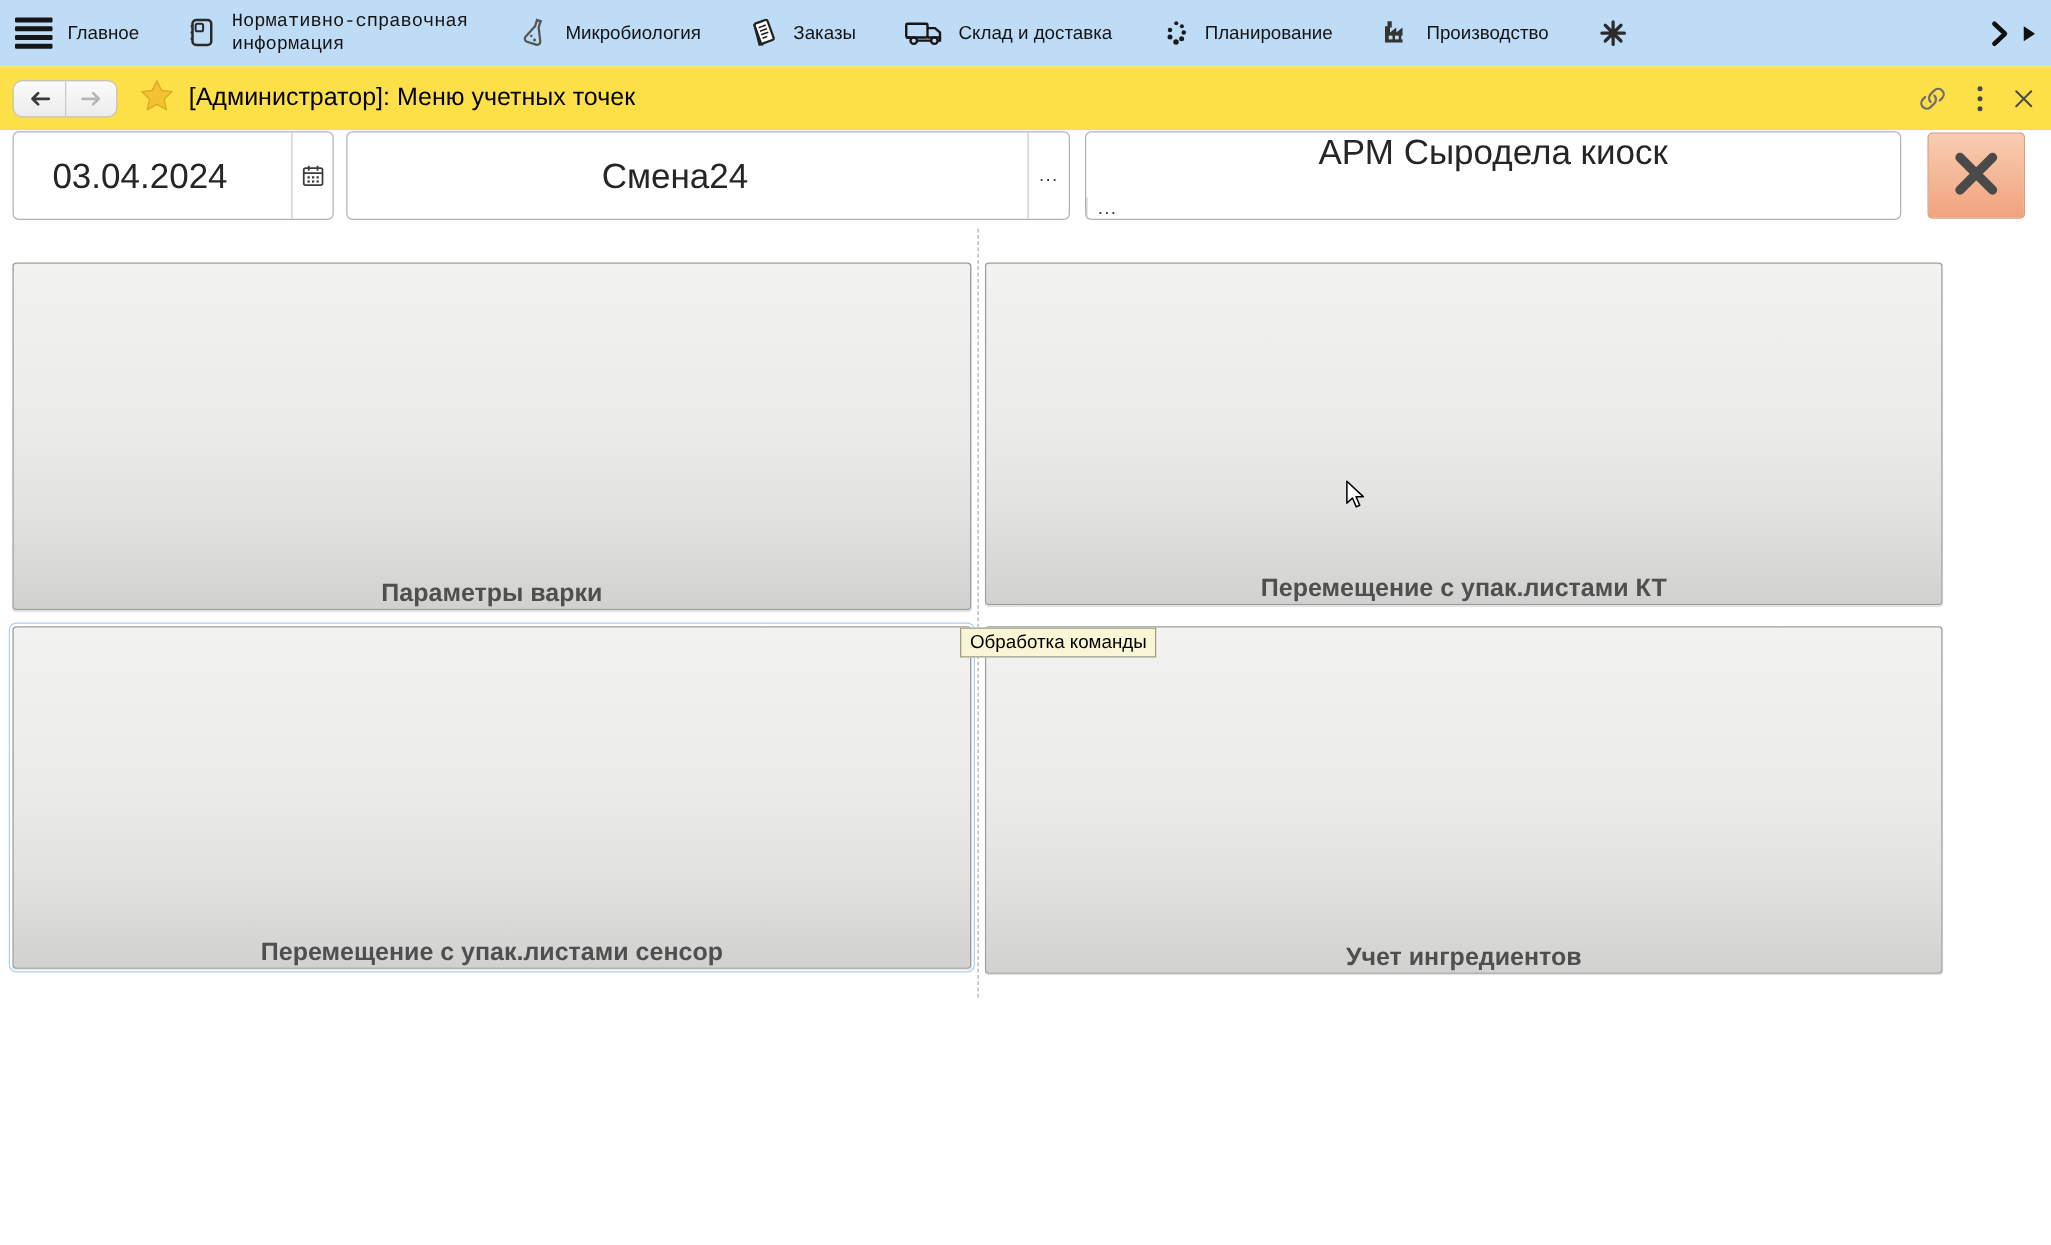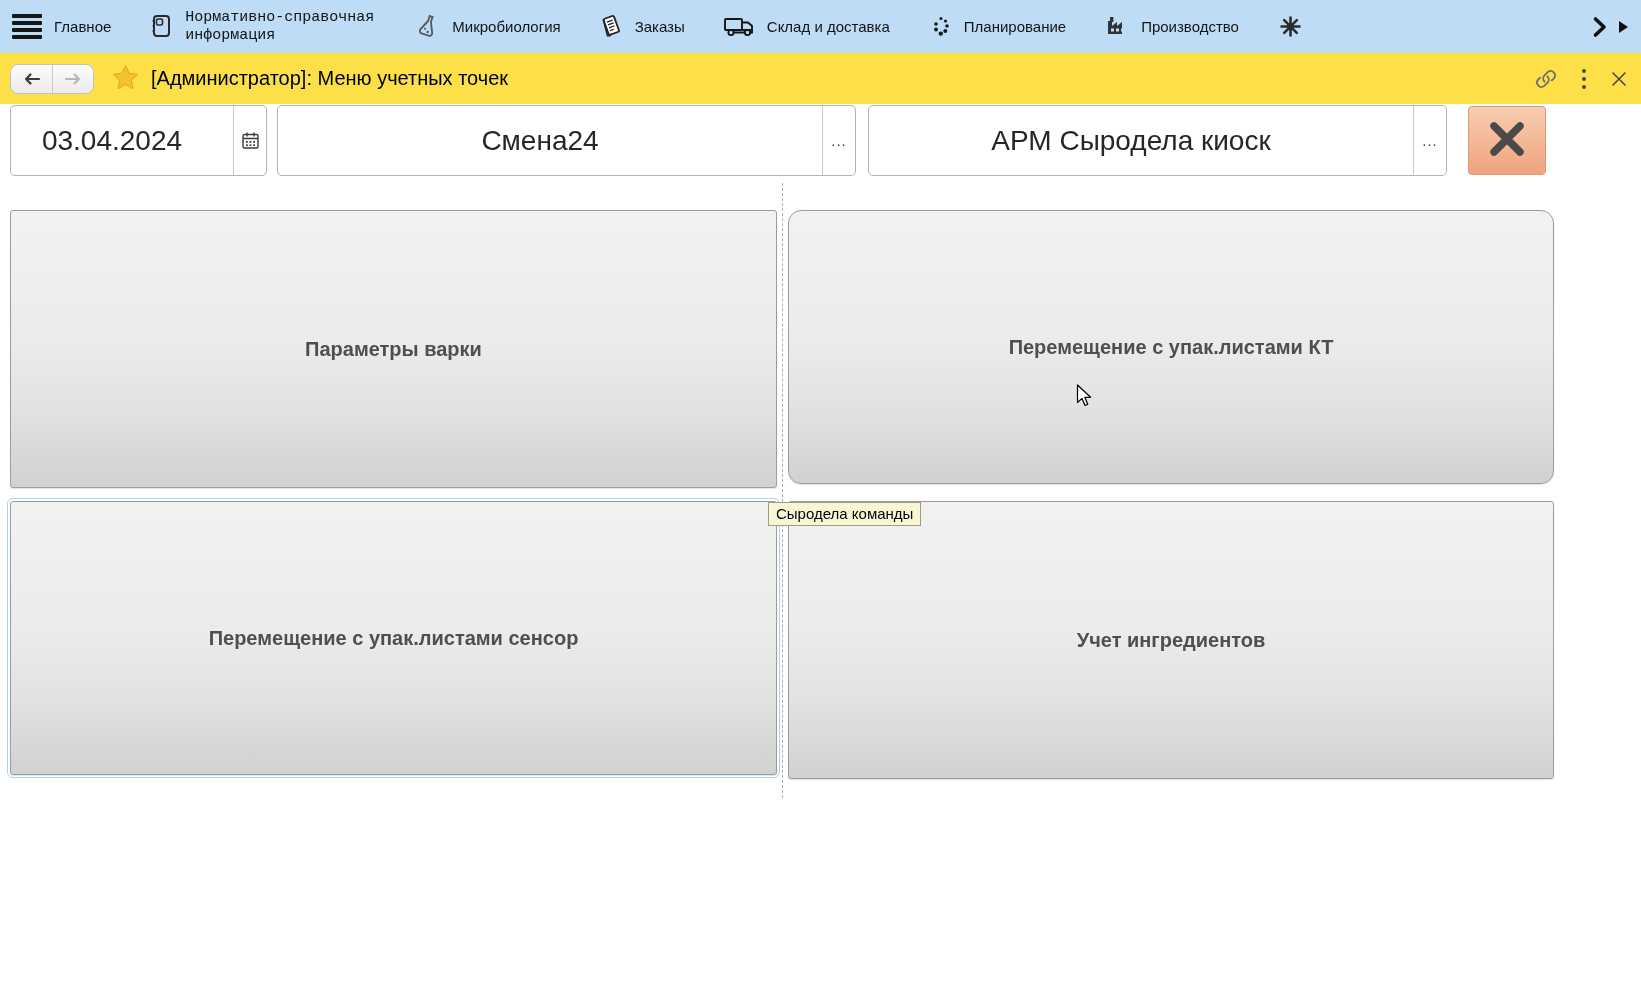--- a/index.html
+++ b/index.html
@@ -32,37 +32,37 @@
   .tbtn { background:none; border:none; cursor:pointer; display:flex; align-items:center; }
 
   
   .fields { display:flex; align-items:stretch; padding:1px 0 0 10px; height:74px; }
   .field { border:1px solid #b3b3b3; border-radius:5px; background:#fff; display:flex; align-items:stretch; height:71px;gap:20px; }
   .field .val { display:flex; align-items:center; justify-content:center; font-size:28px; color:#262626; flex:1; }
   .field .btn { width:33px; border:none; border-left:1px solid #c9c9c9; background:none; cursor:pointer;
     display:flex; align-items:center; justify-content:center; color:#3c3c3c; font-size:15px; letter-spacing:1px; }
   .f-date { width:257px; }
   .f-shift { width:579px; margin-left:10px; }
-  .f-ws   { width:579px; margin-left:12px; }
+  .f-ws   { width:653px; margin-left:12px;flex-direction:column; }
   .close-big { width:78px; height:69px; margin-left:21px; margin-top:1px;
     background:linear-gradient(#f8cdb2,#f0a37e); border:1px solid #dd9a75; border-radius:4px;
     display:flex; align-items:center; justify-content:center; cursor:pointer; }
 
   
   .content { position:relative; height:816px; }
   .vsplit { position:absolute; left:782px; top:5px; height:615px; width:0; border-left:1px dashed #aeaeae; }
   .tile {
     position:absolute; border:1px solid #9c9c9c; border-radius:3px; cursor:pointer;
     background:linear-gradient(180deg,#f2f2f1 0%,#ebebea 48%,#e2e2e1 72%,#d1d1d0 100%);
-    display:flex; align-items:center; justify-content:center;
+    display:flex; align-items:flex-end; justify-content:center;
     box-shadow:0 1px 1px rgba(0,0,0,0.12);
   }
   .tile .tlabel { font-size:20px; font-weight:bold; color:#4f4f4f; }
   .tile1 { left:10px;  top:32px;  width:767px; height:278px; }
-  .tile2 { left:788px; top:32px;  width:766px; height:274px;border-radius:13px; }
+  .tile2 { left:788px; top:32px;  width:766px; height:274px; }
   .tile3 { left:10px;  top:323px; width:767px; height:274px; outline:1px solid #a9d2f0; outline-offset:2px; }
   .tile4 { left:788px; top:323px; width:766px; height:278px; }
 
   .tooltip { position:absolute; left:768px; top:324px; background:#f9f6d6; border:1px solid #9d9d85;
     font-size:15px; color:#000; padding:2px 7px 3px 7px; white-space:nowrap; z-index:5; }
 
   .cursor { position:absolute; left:1076px; top:206px; z-index:9; pointer-events:none; }
 </style>
 </head>
 <body>
@@ -269,20 +269,20 @@
   <button class="tile tile2">
     <span class="tlabel">Перемещение с упак.листами КТ</span>
   </button>
   <button class="tile tile3">
     <span class="tlabel">Перемещение с упак.листами сенсор</span>
   </button>
   <button class="tile tile4">
     <span class="tlabel">Учет ингредиентов</span>
   </button>
 
-  <div class="tooltip">Сыродела команды</div>
+  <div class="tooltip">Обработка команды</div>
 
   <span class="cursor">
     <svg width="22" height="24" viewBox="0 0 22 24">
         <path d="M1.5 1 L1.5 18.5 L6 14.4 L9 21.5 L11.8 20.2 L8.8 13.3 L14.6 13.3 Z" fill="#ffffff" stroke="#000000" stroke-width="1.2" stroke-linejoin="round"></path>
       </svg>
   </span>
 </div>
 
 </body></html>

